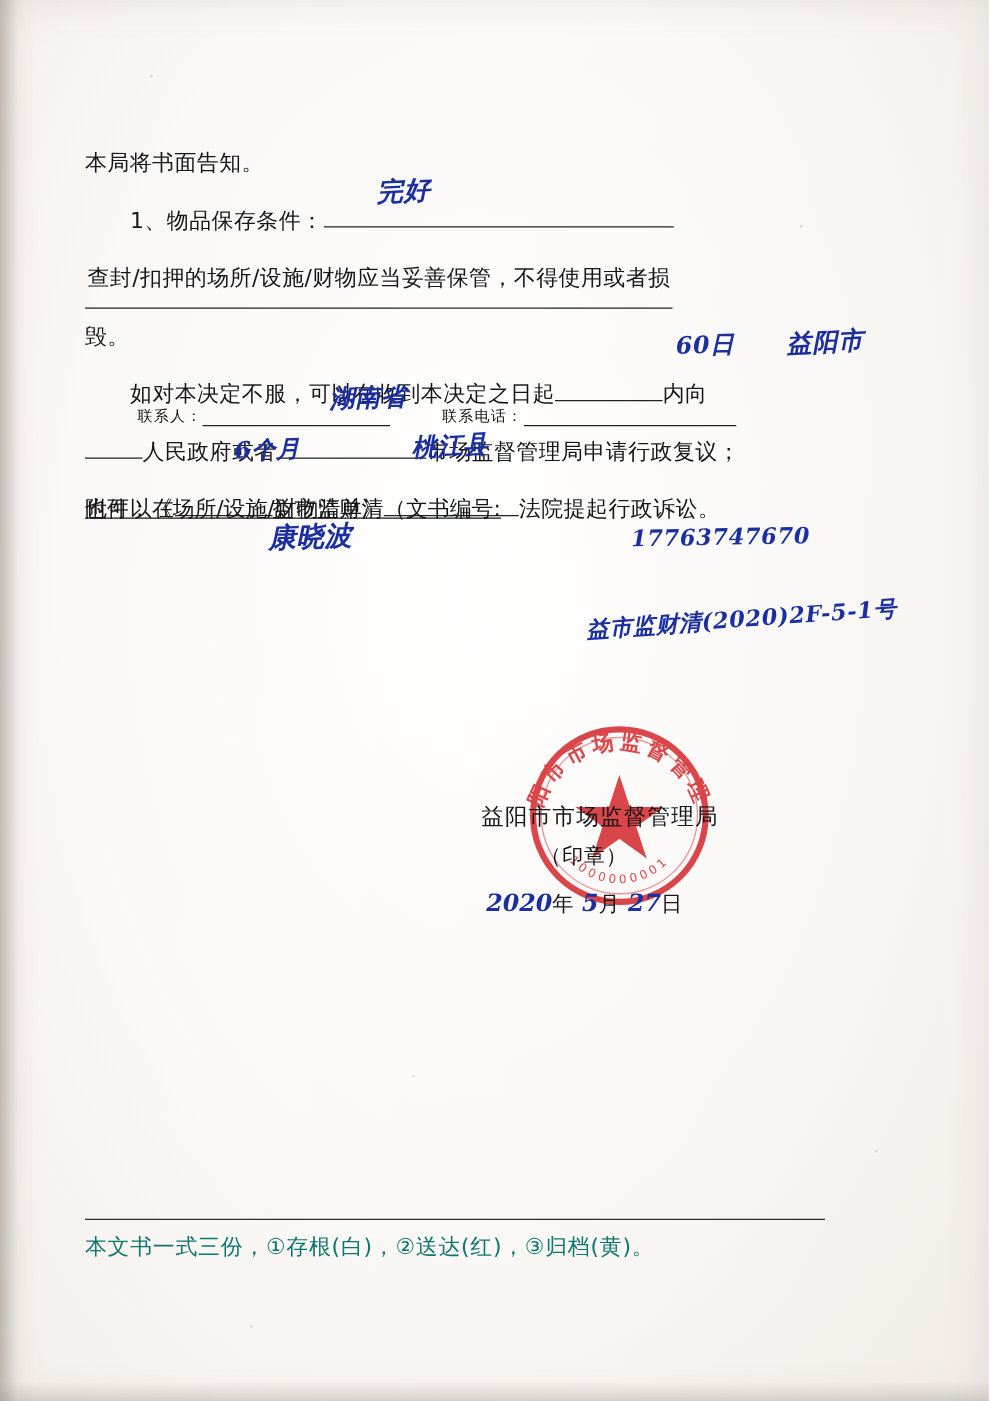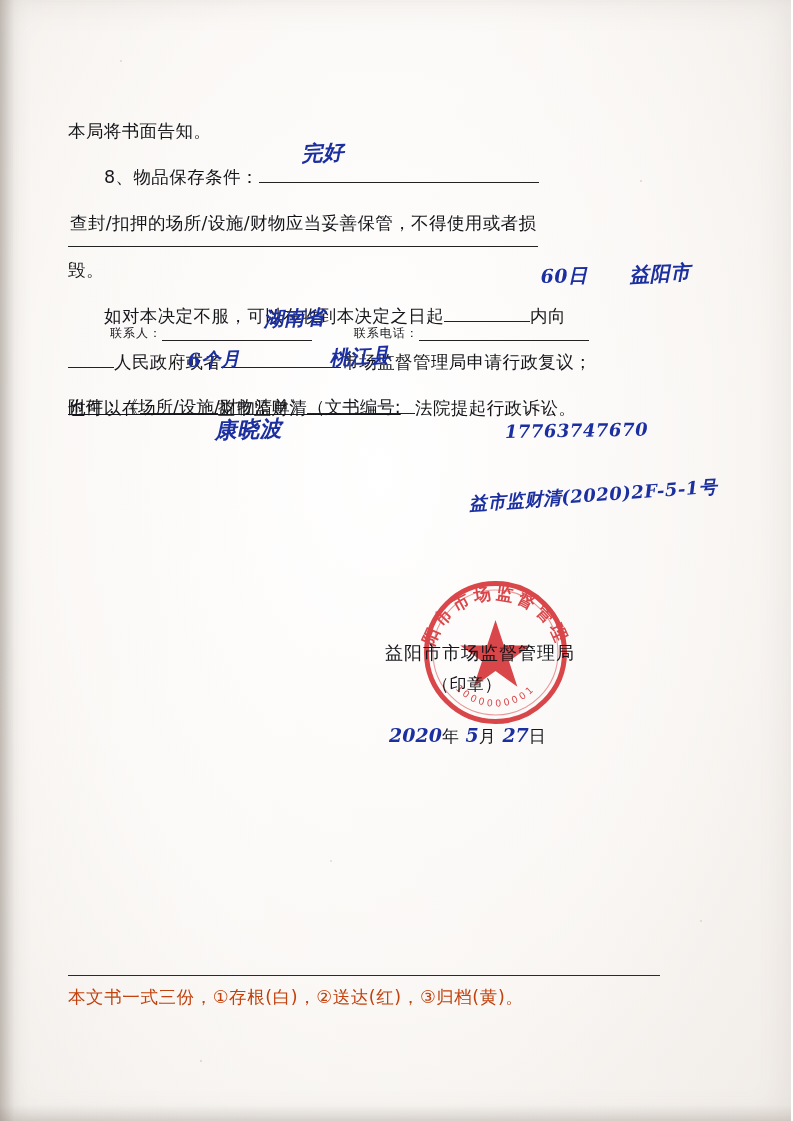--- a/index.html
+++ b/index.html
@@ -156,21 +156,20 @@
   .sign-date {
     position: absolute;
     left: 389px;
     top: 712px;
     font-size: 19px;
     color: #1b2fa0;
     font-family: "DejaVu Serif", "Liberation Serif", serif;
     font-weight: 700;
     font-style: italic;
     white-space: nowrap;
-    margin-top: 12px;
   }
   .sign-date .cn {
     font-family: "DejaVu Sans", "Liberation Sans", sans-serif;
     font-style: normal;
     font-weight: 400;
     color: #15161a;
     font-size: 17px;
   }
 
   
@@ -180,21 +179,21 @@
     top: 975px;
     width: 592px;
     height: 0;
     border-top: 1.4px solid #2a2a2a;
   }
   #footer-text {
     position: absolute;
     left: 68px;
     top: 985px;
     font-size: 17.5px;
-    color: #c2410c;
+    color: #0f766e;
     letter-spacing: 0.6px;
     white-space: nowrap;
   }
 
   
   .speck {
     position: absolute;
     background: rgba(120,110,100,0.22);
     border-radius: 50%;
     pointer-events: none;
@@ -207,21 +206,21 @@
 
   <div id="paper-texture"></div>
 
   <div class="doc-body">
 
     <div class="para">
       <span>本局将书面告知。</span>
     </div>
 
     <div class="para indent">
-      <span>8、物品保存条件：</span><span class="blank-line" style="width:280px"></span>
+      <span>1、物品保存条件：</span><span class="blank-line" style="width:280px"></span>
     </div>
 
     <div class="para indent" style="padding-left:0">
       <span class="u-text">查封/扣押的场所/设施/财物应当妥善保管，不得使用或者损</span>
     </div>
 
     <div class="para">
       <span>毁。</span>
     </div>
 

